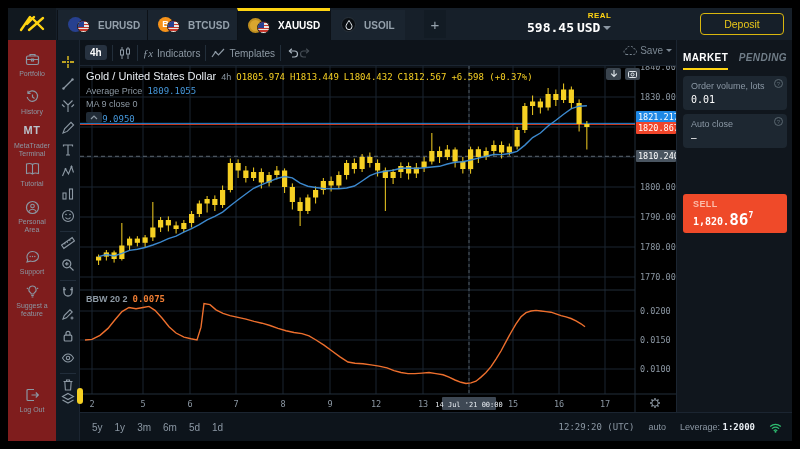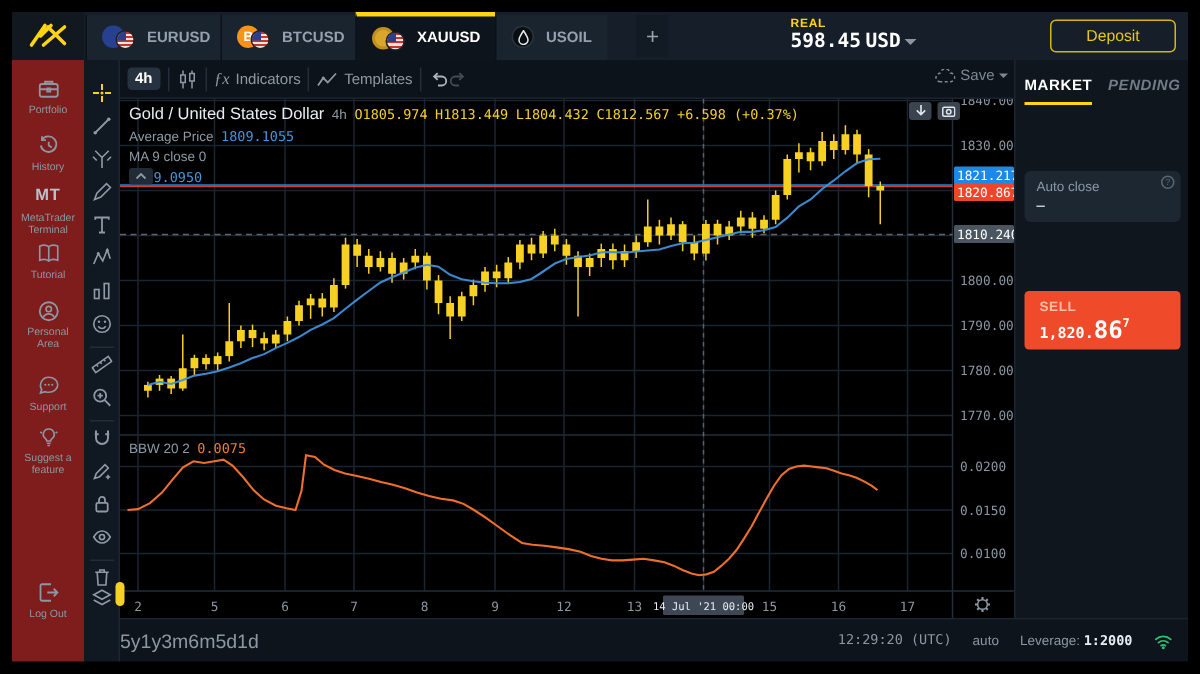--- a/index.html
+++ b/index.html
@@ -13,21 +13,21 @@
   #topbar{left:8px;top:8px;width:784px;height:32px;background:#161f29;}
   .logo-cell{left:0;top:0;width:48px;height:32px;background:#11181f;display:flex;align-items:center;justify-content:center;}
   .inst-tab{top:2px;height:30px;background:#1a242f;display:flex;align-items:center;gap:6px;padding:0 10px;color:#94a0ab;font-size:10px;font-weight:bold;cursor:pointer;border-left:1px solid #0c1117;}
   .inst-tab.active{top:0;height:32px;background:#0d141b;border-top:3px solid #ffd412;color:#fff;}
   .pair-ic{position:relative;width:24px;height:16px;flex:0 0 auto;}
   .c-back{position:absolute;left:0;top:0;width:15px;height:15px;border-radius:50%;}
   .c-front{position:absolute;left:9px;top:3px;width:13px;height:13px;border-radius:50%;overflow:hidden;background:repeating-linear-gradient(180deg,#c5372c 0 1.4px,#e9e6e2 1.4px 2.8px);border:.5px solid #222;}
   .c-front:after{content:"";position:absolute;left:0;top:0;width:6px;height:6px;background:#27408f;}
   .tab-add{color:#97a3ae;font-size:15px;width:22px;height:28px;top:2px;display:flex;align-items:center;justify-content:center;background:#121b24;cursor:pointer;}
   .acct{top:3px;text-align:left;}
-  .acct .tier{color:#ffd412;font-size:8px;font-weight:bold;letter-spacing:.5px;}
+  .acct .tier{color:#ffd412;font-size:8px;font-weight:bold;letter-spacing:.5px;text-align:right;}
   .acct .bal{color:#fff;font-size:13px;font-weight:bold;display:flex;align-items:center;gap:3px;}
   .chev-down{width:0;height:0;border-left:4px solid transparent;border-right:4px solid transparent;border-top:4px solid #8b97a3;display:inline-block;}
   #deposit-btn{left:692px;top:5px;width:84px;height:22px;border:1px solid #d9b60e;border-radius:4px;color:#e8c61a;font-size:10.5px;font-weight:normal;display:flex;align-items:center;justify-content:center;cursor:pointer;background:transparent;}
 
   
   #sidebar{left:8px;top:40px;width:48px;height:401px;background:#7f1d1d;}
   .sb-item{position:absolute;left:0;width:48px;text-align:center;color:#8b97a3;cursor:pointer;}
   .sb-ic{display:block;height:15px;margin-bottom:3px;}
   .sb-ic svg{vertical-align:top;}
   .sb-lb{font-size:7px;line-height:8px;display:block;}
@@ -47,29 +47,29 @@
   #chart-svg{left:80px;top:66px;}
   .legend-row{display:flex;align-items:baseline;gap:5px;white-space:nowrap;}
   #lg1{left:86px;top:70px;}
   .lg-title{color:#e8edf2;font-size:11px;}
   .lg-dim{color:#8d99a4;font-size:9px;}
   .lg-y{color:#f6d023;font-size:9px;}
   #lg2{left:86px;top:86px;}#lg3{left:86px;top:99px;flex-direction:column;}
   .lg-l{color:#8d99a4;font-size:9px;}
   .lg-b{color:#4596d9;font-size:9px;}
   #lg-collapse{left:86px;top:112px;width:16px;height:11px;background:#202b36;border-radius:2px;color:#8d99a4;font-size:7px;display:flex;align-items:center;justify-content:center;cursor:pointer;}
-  #bbw-legend{left:86px;top:294px;}
+  #bbw-legend{left:86px;top:294px;font-weight:bold;}
   .bbw-v{color:#ef7d33;font-size:9px;}
   .mini-btn{width:15px;height:12px;background:#3a444e;border-radius:2px;display:flex;align-items:center;justify-content:center;cursor:pointer;}
   #mini-btns{left:606px;top:68px;display:flex;gap:4px;}
   #edge-pill{left:77px;top:388px;width:6px;height:16px;background:#f6d023;border-radius:3px;}
 
   
   #bottombar{left:80px;top:412px;width:712px;height:29px;background:#0d141b;border-top:1px solid #1b2531;display:flex;align-items:center;}
-  .rng{color:#8b97a3;font-size:13px;cursor:pointer;}
+  .rng{color:#8b97a3;font-size:10px;margin-left:12px;cursor:pointer;}
   #bb-right{position:absolute;right:10px;display:flex;align-items:center;gap:14px;color:#8b97a3;font-size:9px;}
   #lev-val{color:#e8edf2;font-weight:bold;}
 
   
   #orderpanel{left:676px;top:40px;width:116px;height:372px;background:#10161d;border-left:1px solid #1b2531;}
   .op-tab{font-size:10px;font-weight:bold;letter-spacing:.4px;cursor:pointer;padding-bottom:5px;}
   .op-tab.on{color:#fff;border-bottom:2px solid #ffd412;}
   .op-tab.off{color:#707d88;font-style:italic;}
   #op-tabs{left:6px;top:12px;width:104px;display:flex;justify-content:space-between;}
   .op-card{position:absolute;left:6px;width:104px;height:34px;background:#1d2731;border-radius:4px;padding:5px 8px;}
@@ -613,20 +613,25 @@
           <circle cx="6.5" cy="9.8" r="1" fill="#2fbf71"></circle>
         </svg>
     </span>
   </div>
 
   <div id="orderpanel" class="abs">
     <div id="op-tabs" class="abs">
       <span class="op-tab on">MARKET</span>
       <span class="op-tab off">PENDING</span>
     </div>
+    <div class="op-card" style="top:36px;">
+      <span class="help-dot">?</span>
+      <div class="lb">Order volume, lots</div>
+      <div class="vl mono">0.01</div>
+    </div>
     <div class="op-card" style="top:74px;">
       <span class="help-dot">?</span>
       <div class="lb">Auto close</div>
       <div class="vl">–</div>
     </div>
     <div class="trade-btn" id="sell-btn">
       <div class="tb-lb">SELL</div>
       <div class="tb-price mono"><span>1,820.</span><span class="tb-big">86</span><span class="tb-sup">7</span></div>
     </div>
   </div>

